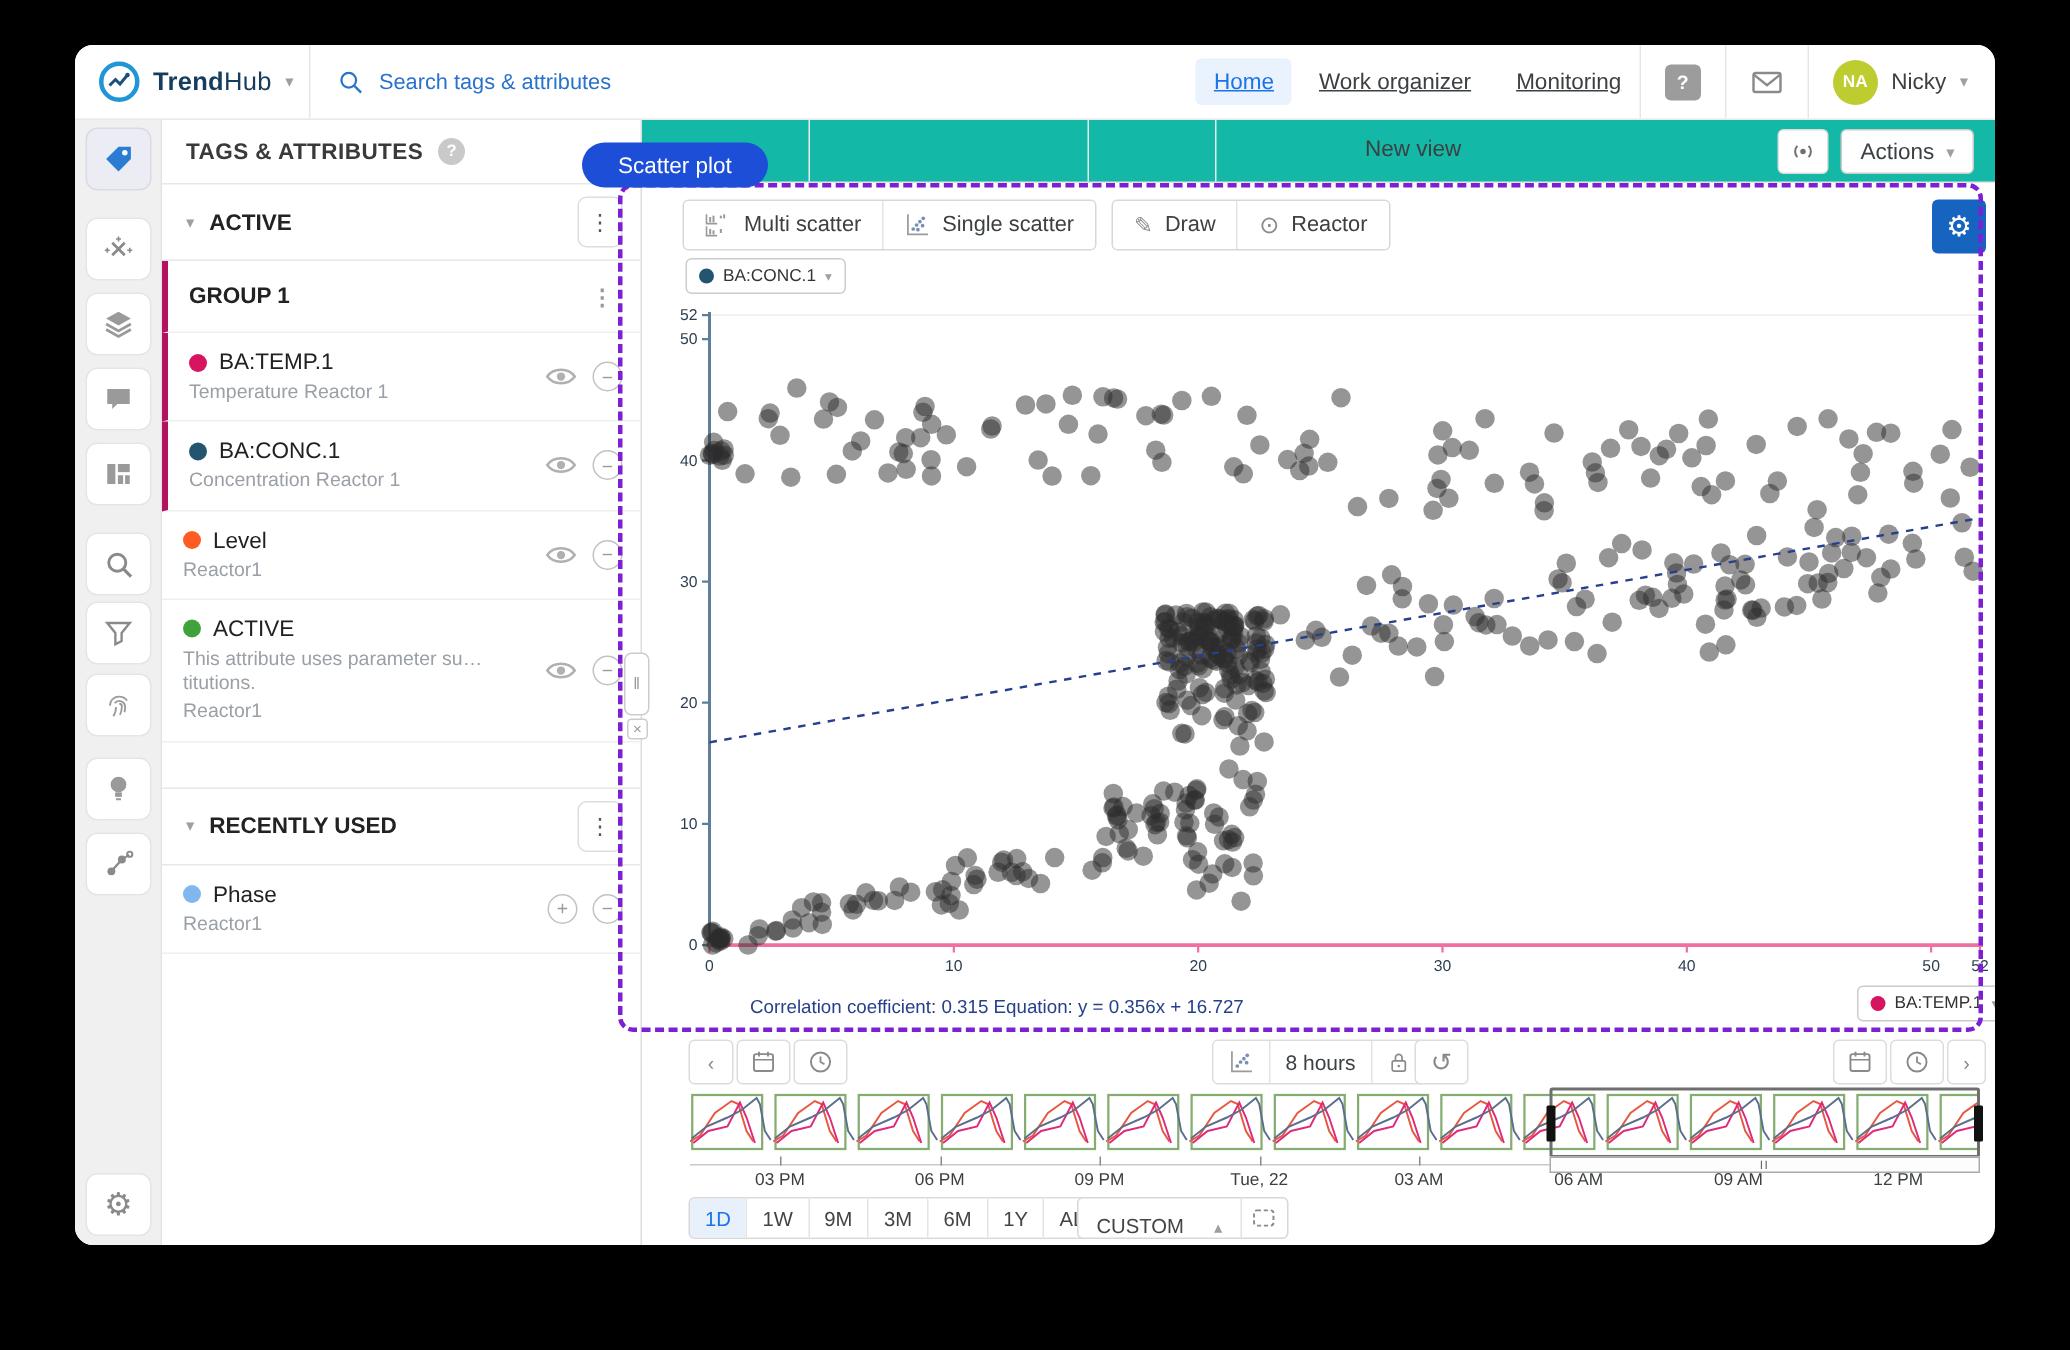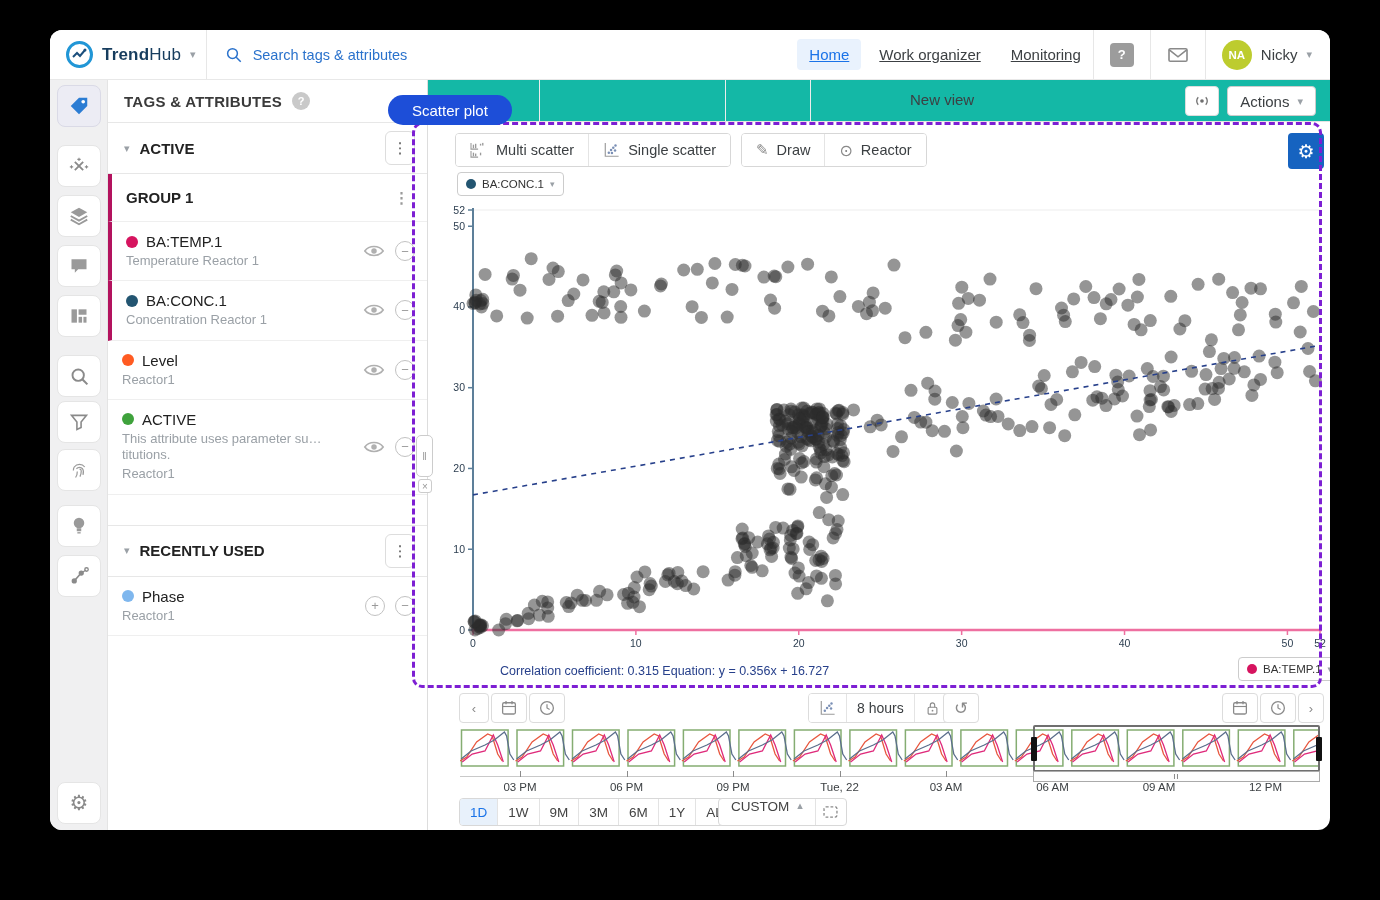--- a/index.html
+++ b/index.html
@@ -83,21 +83,21 @@
   .bh.l{left:-4px;} .bh.r{right:-4px;}
   .grip{position:absolute;top:741px;height:11px;background:#fdfdfd;border:1px solid #aaa;display:flex;align-items:center;justify-content:center;font-size:8px;color:#666;letter-spacing:1px;z-index:4;box-sizing:border-box;cursor:grab;}
   .taxis{position:absolute;left:410px;top:746px;width:860px;height:24px;border-top:1px solid #c9c9c9;}
   .taxis .tick{position:absolute;top:-6px;width:1px;height:6px;background:#8a8a8a;}
   .taxis .tlab{position:absolute;top:4px;width:80px;text-align:center;font-size:11.5px;color:#3c4043;}
   .ranges{position:absolute;left:409px;top:768px;height:28px;display:flex;border:1px solid #d8d8d8;border-radius:4px;overflow:hidden;background:#fff;box-sizing:border-box;}
   .rng{padding:0 10px;display:flex;align-items:center;font-size:13.5px;color:#444;border-left:1px solid #e3e3e3;cursor:pointer;background:#fff;}
   .rng:first-child{border-left:none;}
   .rng.active{background:#e8f1fb;color:#1a73e8;}
   .custom{position:absolute;left:668px;top:768px;height:28px;display:flex;border:1px solid #d8d8d8;border-radius:4px;overflow:hidden;background:#fff;box-sizing:border-box;}
-  .custom .c1{display:flex;align-items:flex-start;gap:8px;padding:0 12px;font-size:13.5px;color:#444;cursor:pointer;}
+  .custom .c1{display:flex;align-items:flex-end;gap:20px;padding:0 12px;font-size:13.5px;color:#444;cursor:pointer;}
   .custom .c2{display:flex;align-items:center;justify-content:center;width:30px;border-left:1px solid #e3e3e3;cursor:pointer;}
   svg{display:block;}
 </style>
 </head>
 <body>
 
 <div class="stage">
 <div id="window">
 
   <div class="navbar">

